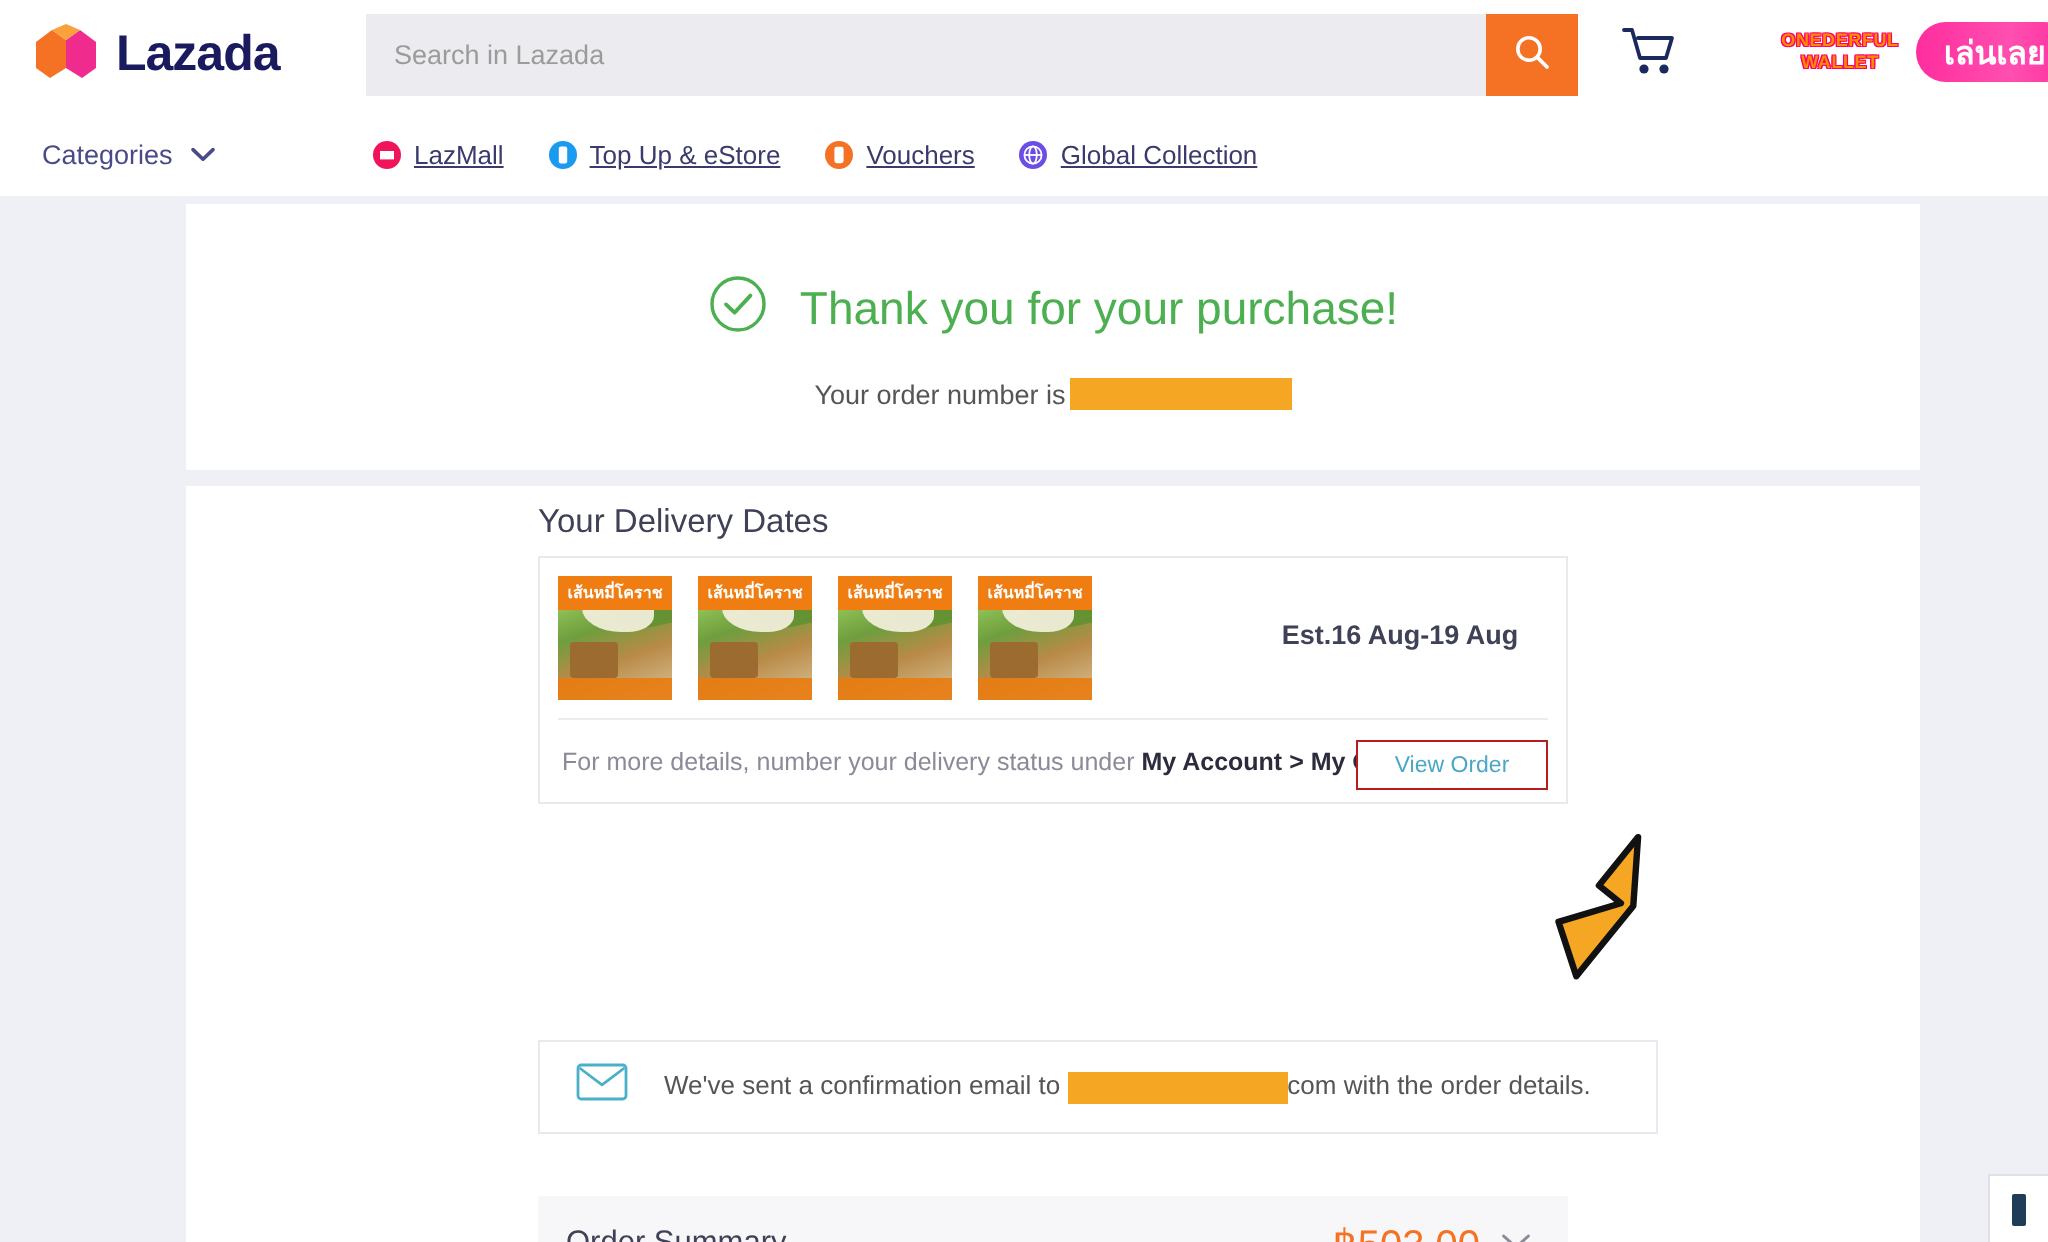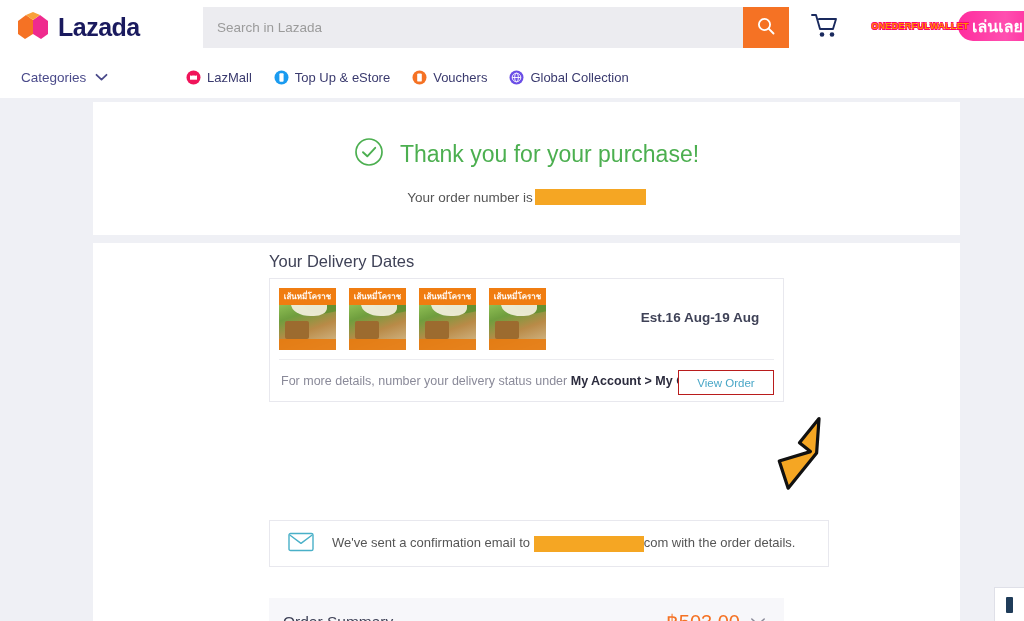--- a/index.html
+++ b/index.html
@@ -21,37 +21,36 @@
   }
   .logo { position: absolute; left: 16px; top: 12px; display: flex; align-items: center; gap: 8px; }
   .logo-mark { width: 34px; height: 30px; position: relative; }
   .logo-text { font-size: 25px; font-weight: bold; color: #1a1a5e; letter-spacing: -0.5px; }
 
   .searchwrap { position: absolute; left: 183px; top: 7px; width: 606px; height: 41px; display: flex; }
   .searchbox {
     flex: 1; height: 41px; background: #ececf0; border: none; outline: none;
     padding: 0 14px; font-size: 13.5px; color: #be185d;
     font-family: "Liberation Sans", sans-serif;
-    margin-left: 20px;
   }
   .searchbox::placeholder { color: #9b9b9b; }
   .searchbtn {
     width: 46px; height: 41px; background: #f57224; border: none; cursor: pointer;
     display: flex; align-items: center; justify-content: center;
   }
 
   .cart-btn {
     position: absolute; left: 808px; top: 13px; width: 36px; height: 30px;
     display: flex; align-items: center; justify-content: center; cursor: pointer;
   }
 
   .promo { position: absolute; left: 884px; top: 4px; display: flex; align-items: center; height: 44px; }
   .promo-logo {
     width: 72px; height: 36px; position: relative;
-    display: flex; flex-direction: row; align-items: center; justify-content: center;
+    display: flex; flex-direction: column; align-items: center; justify-content: center;
   }
   .promo-logo-l1, .promo-logo-l2 {
     font-size: 9px; font-weight: bold; color: #fff; letter-spacing: 0.3px;
     line-height: 11px; white-space: nowrap;
     text-shadow: -0.6px -0.6px 0 #f06, 0.6px -0.6px 0 #f06, -0.6px 0.6px 0 #f06, 0.6px 0.6px 0 #f06;
   }
   .promo-logo-l1 { color: #ff8c00; }
   .promo-logo-l2 { color: #ff8c00; }
   .promo-pill {
     margin-left: 2px; height: 30px; padding: 0 14px; border-radius: 16px;
@@ -65,21 +64,21 @@
   .nav {
     position: absolute; top: 56px; left: 0; width: 1024px; height: 42px;
     background: #ffffff; display: flex; align-items: center;
   }
   .nav-categories {
     position: absolute; left: 21px; display: flex; align-items: center; gap: 9px;
     color: #4a4a8a; font-size: 13.5px; cursor: pointer;
   }
   .nav-links { position: absolute; left: 186px; display: flex; align-items: center; gap: 22px; }
   .nav-link { display: flex; align-items: center; gap: 6px; cursor: pointer; }
-  .nav-link-label { font-size: 13px; color: #3a3a6e; white-space: nowrap; }
+  .nav-link-label { font-size: 13px; color: #3a3a6e; white-space: nowrap; text-decoration: underline; }
   .nav-ico { width: 15px; height: 15px; border-radius: 50%; flex: none; position: relative; }
 
   
   .page { position: absolute; top: 98px; left: 0; width: 1024px; height: 523px; background: #eff0f5; }
 
   .card-thanks {
     position: absolute; left: 93px; top: 4px; width: 867px; height: 133px;
     background: #ffffff;
   }
   .thanks-row {

